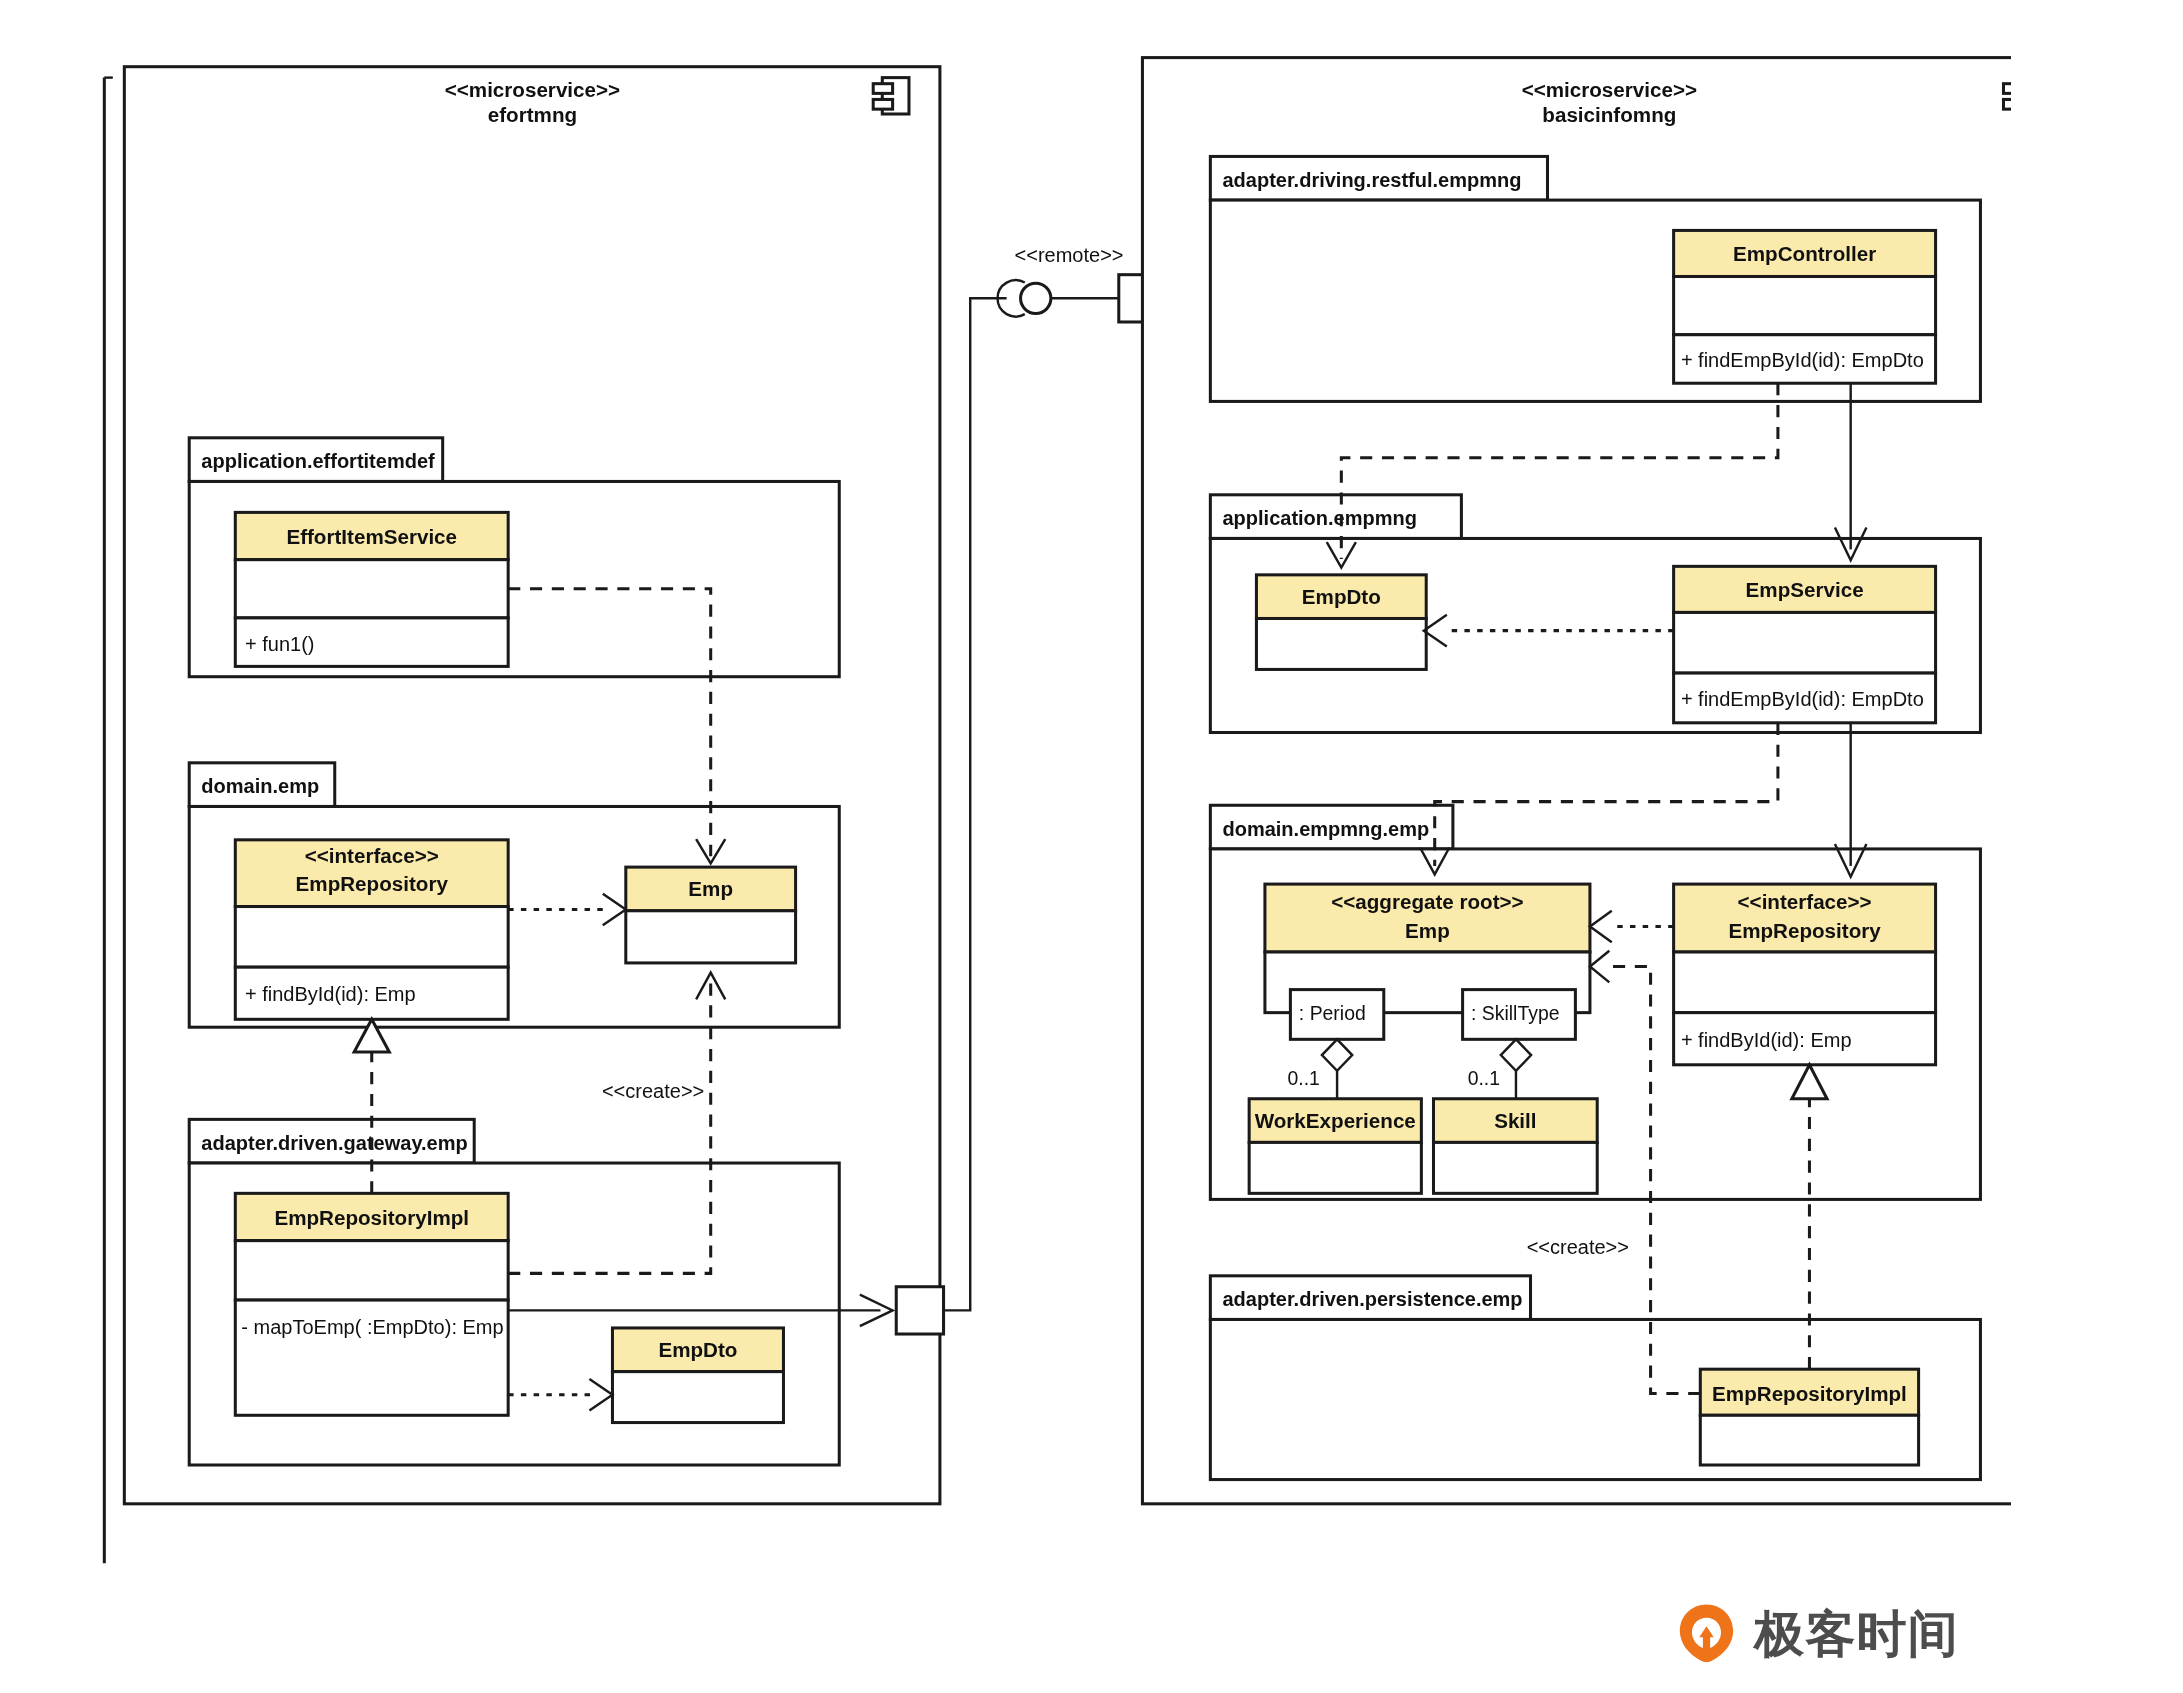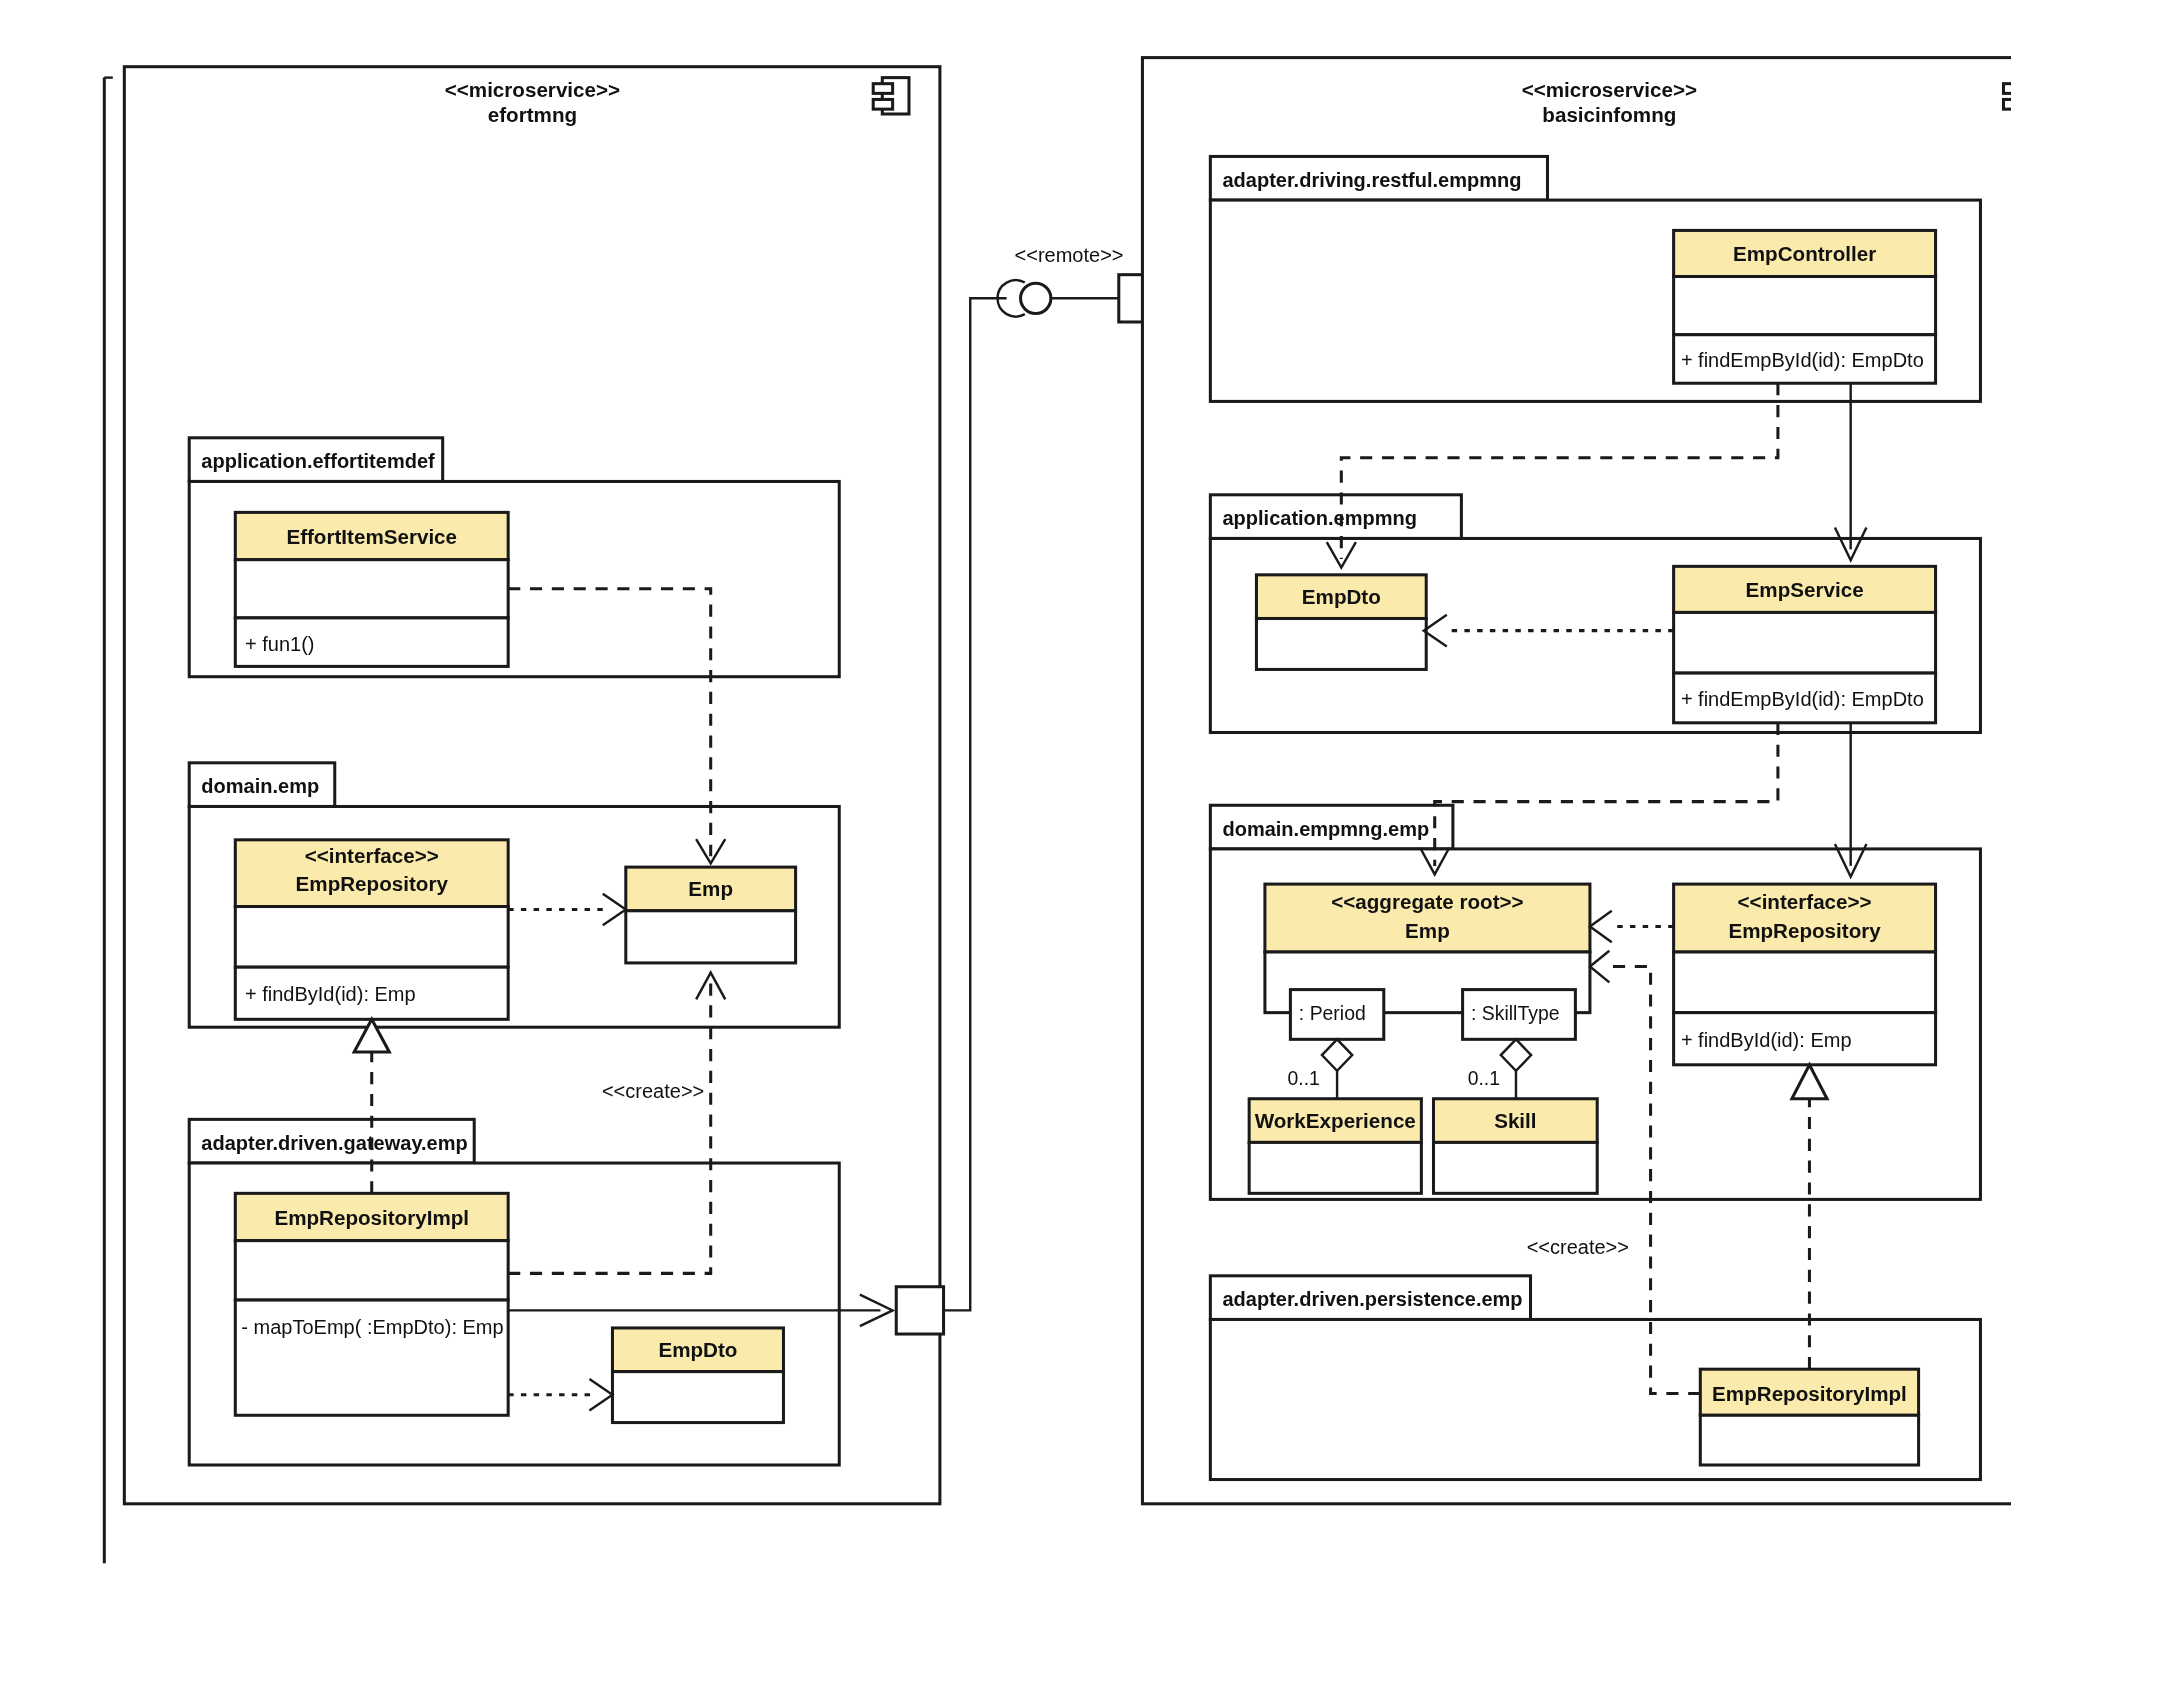--- a/index.html
+++ b/index.html
@@ -257,15 +257,24 @@
 
     <path d="M2984,2258 L2984,1812" class="dash"></path>
     <path d="M2955,1812 L2984,1756 L3013,1812 Z" fill="#ffffff" stroke="#1a1a1a" stroke-width="5"></path>
 
     <path d="M2804,2298 L2722,2298 L2722,1594 L2660,1594" class="dash"></path>
     <path d="M2654,1568 L2622,1594 L2654,1620" class="ln-thin"></path>
     <text class="t-lbl" x="2602" y="2068">&lt;&lt;create&gt;&gt;</text>
 
   </svg>
 
+  <div class="logo">
+    <div class="logo-mark">
+      <svg width="63" height="63" viewBox="0 0 104 104">
+        <path d="M52,4 C27,4 8,23 8,48 C8,68 22,86 43,97 C48,100 56,100 61,97 C82,86 96,68 96,48 C96,23 77,4 52,4 Z" fill="#ef7318"></path>
+        <path d="M52,26 C38,26 28,37 28,50 C28,62 36,72 46,76 L46,58 L40,58 L52,40 L64,58 L58,58 L58,76 C68,72 76,62 76,50 C76,37 66,26 52,26 Z" fill="#ffffff"></path>
+      </svg>
+    </div>
+    <div class="logo-txt">极客时间</div>
+  </div>
 
 </div>
 
 
 </body></html>

